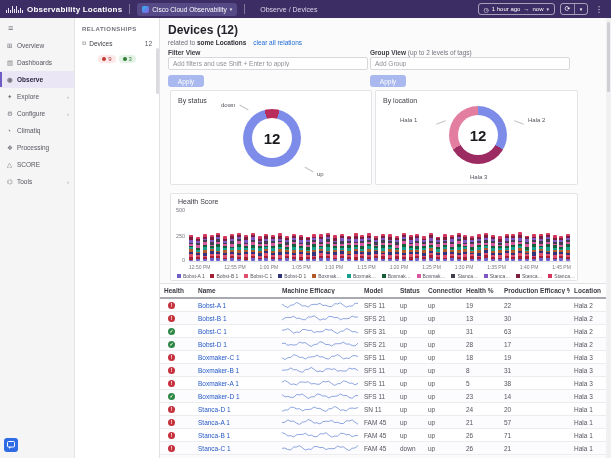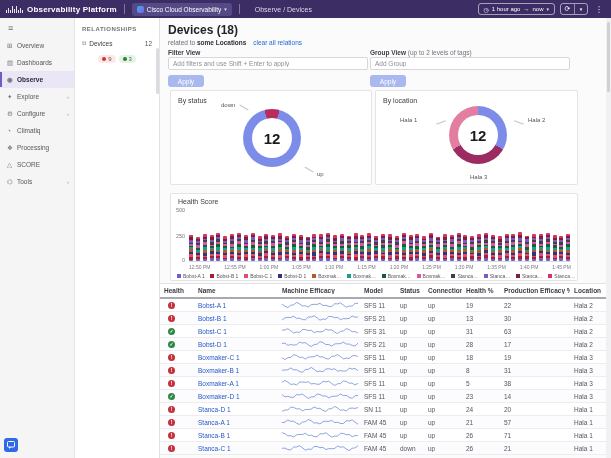--- a/index.html
+++ b/index.html
@@ -114,21 +114,21 @@
         <span style="height: 3px;"></span>
         <span style="height: 5px;"></span>
         <span style="height: 3px;"></span>
         <span style="height: 7px;"></span>
         <span style="height: 4px;"></span>
         <span style="height: 7px;"></span>
         <span style="height: 3px;"></span>
         <span style="height: 5px;"></span>
         <span style="height: 3px;"></span>
       </span>
-    <span class="brand">Observability Platform</span>
+    <span class="brand">Observability Locations</span>
     <span class="hdr-sep"></span>
     <span class="app-chip">
       <span class="chip-logo"></span>
       <span>Cisco Cloud Observability</span>
       <span class="caret">▾</span>
     </span>
     <span class="hdr-sep"></span>
     <span class="breadcrumb">
       <span>Observe</span>
       <span>/</span>
@@ -215,21 +215,21 @@
         </span>
         <span class="pill" style="background: rgb(228, 243, 230); color: rgb(46, 125, 50);">
           <span class="dot" style="background:#2e7d32"></span>
           <span>3</span>
         </span>
       </div>
     <div class="rel-scroll"></div>
   </div>
 
   <div class="content">
-    <div class="page-title">Devices (18)</div>
+    <div class="page-title">Devices (12)</div>
     <div class="subtitle">
       <span>related to</span>
       <b>some Locations</b>
       <span class="lnk">clear all relations</span>
     </div>
 
     <div class="fld-label" style="left:8px; top:31px;">Filter View</div>
     <input class="txt-input" style="left: 8px; top: 39px;" placeholder="Add filters and use Shift + Enter to apply">
     <button class="apply-btn" style="left:8px; top:57px;">Apply</button>
 

